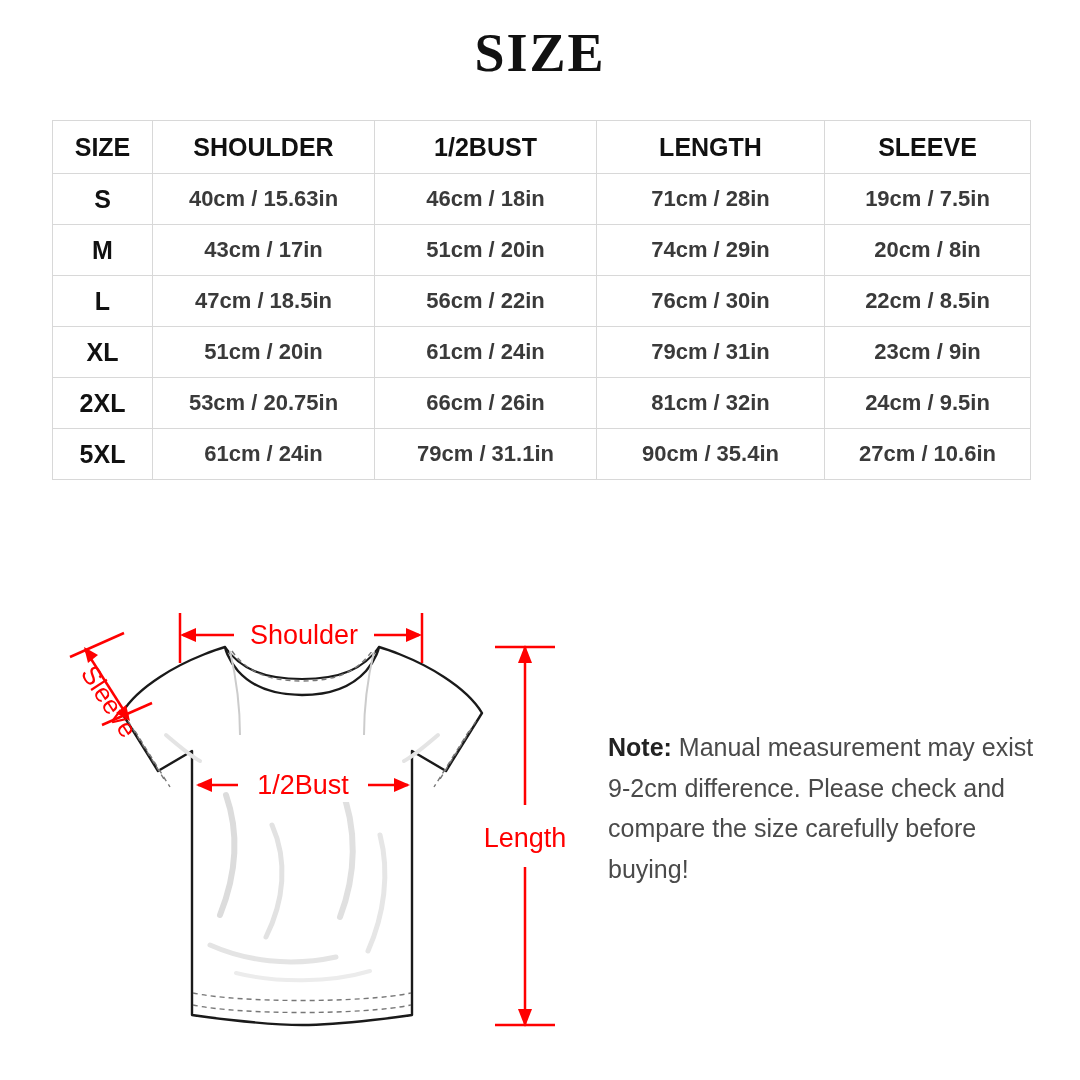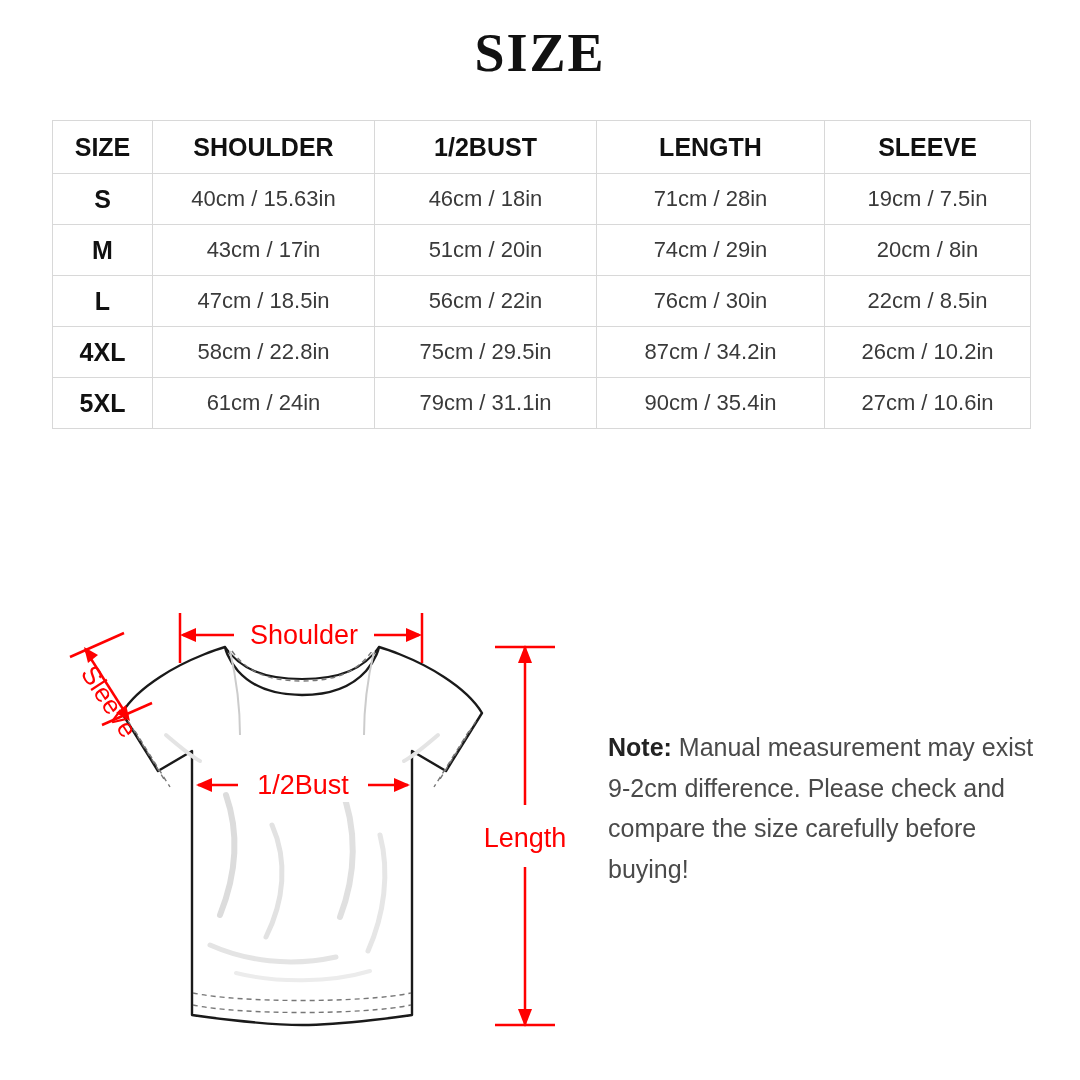--- a/index.html
+++ b/index.html
@@ -40,21 +40,21 @@
     width: 100%;
     table-layout: fixed;
   }
   table.size-table td, table.size-table th {
     border: 1px solid #d8d8d8;
     text-align: center;
     vertical-align: middle;
     height: 48px;
     font-size: 22px;
     color: #3a3a3a;
-    font-weight: 400;
+    font-weight: 700;
   }
   table.size-table thead th {
     font-size: 25px;
     font-weight: 700;
     color: #111111;
     height: 50px;
   }
   table.size-table tbody td.sizecol {
     font-size: 25px;
     font-weight: 700;
@@ -134,25 +134,32 @@
         <td>20cm / 8in</td>
       </tr>
       <tr>
         <td class="sizecol">L</td>
         <td>47cm / 18.5in</td>
         <td>56cm / 22in</td>
         <td>76cm / 30in</td>
         <td>22cm / 8.5in</td>
       </tr>
       <tr>
-        <td class="sizecol">4XL</td>
-        <td>58cm / 22.8in</td>
-        <td>75cm / 29.5in</td>
-        <td>87cm / 34.2in</td>
-        <td>26cm / 10.2in</td>
+        <td class="sizecol">XL</td>
+        <td>51cm / 20in</td>
+        <td>61cm / 24in</td>
+        <td>79cm / 31in</td>
+        <td>23cm / 9in</td>
+      </tr>
+      <tr>
+        <td class="sizecol">2XL</td>
+        <td>53cm / 20.75in</td>
+        <td>66cm / 26in</td>
+        <td>81cm / 32in</td>
+        <td>24cm / 9.5in</td>
       </tr>
       <tr>
         <td class="sizecol">5XL</td>
         <td>61cm / 24in</td>
         <td>79cm / 31.1in</td>
         <td>90cm / 35.4in</td>
         <td>27cm / 10.6in</td>
       </tr>
     </tbody>
   </table>

